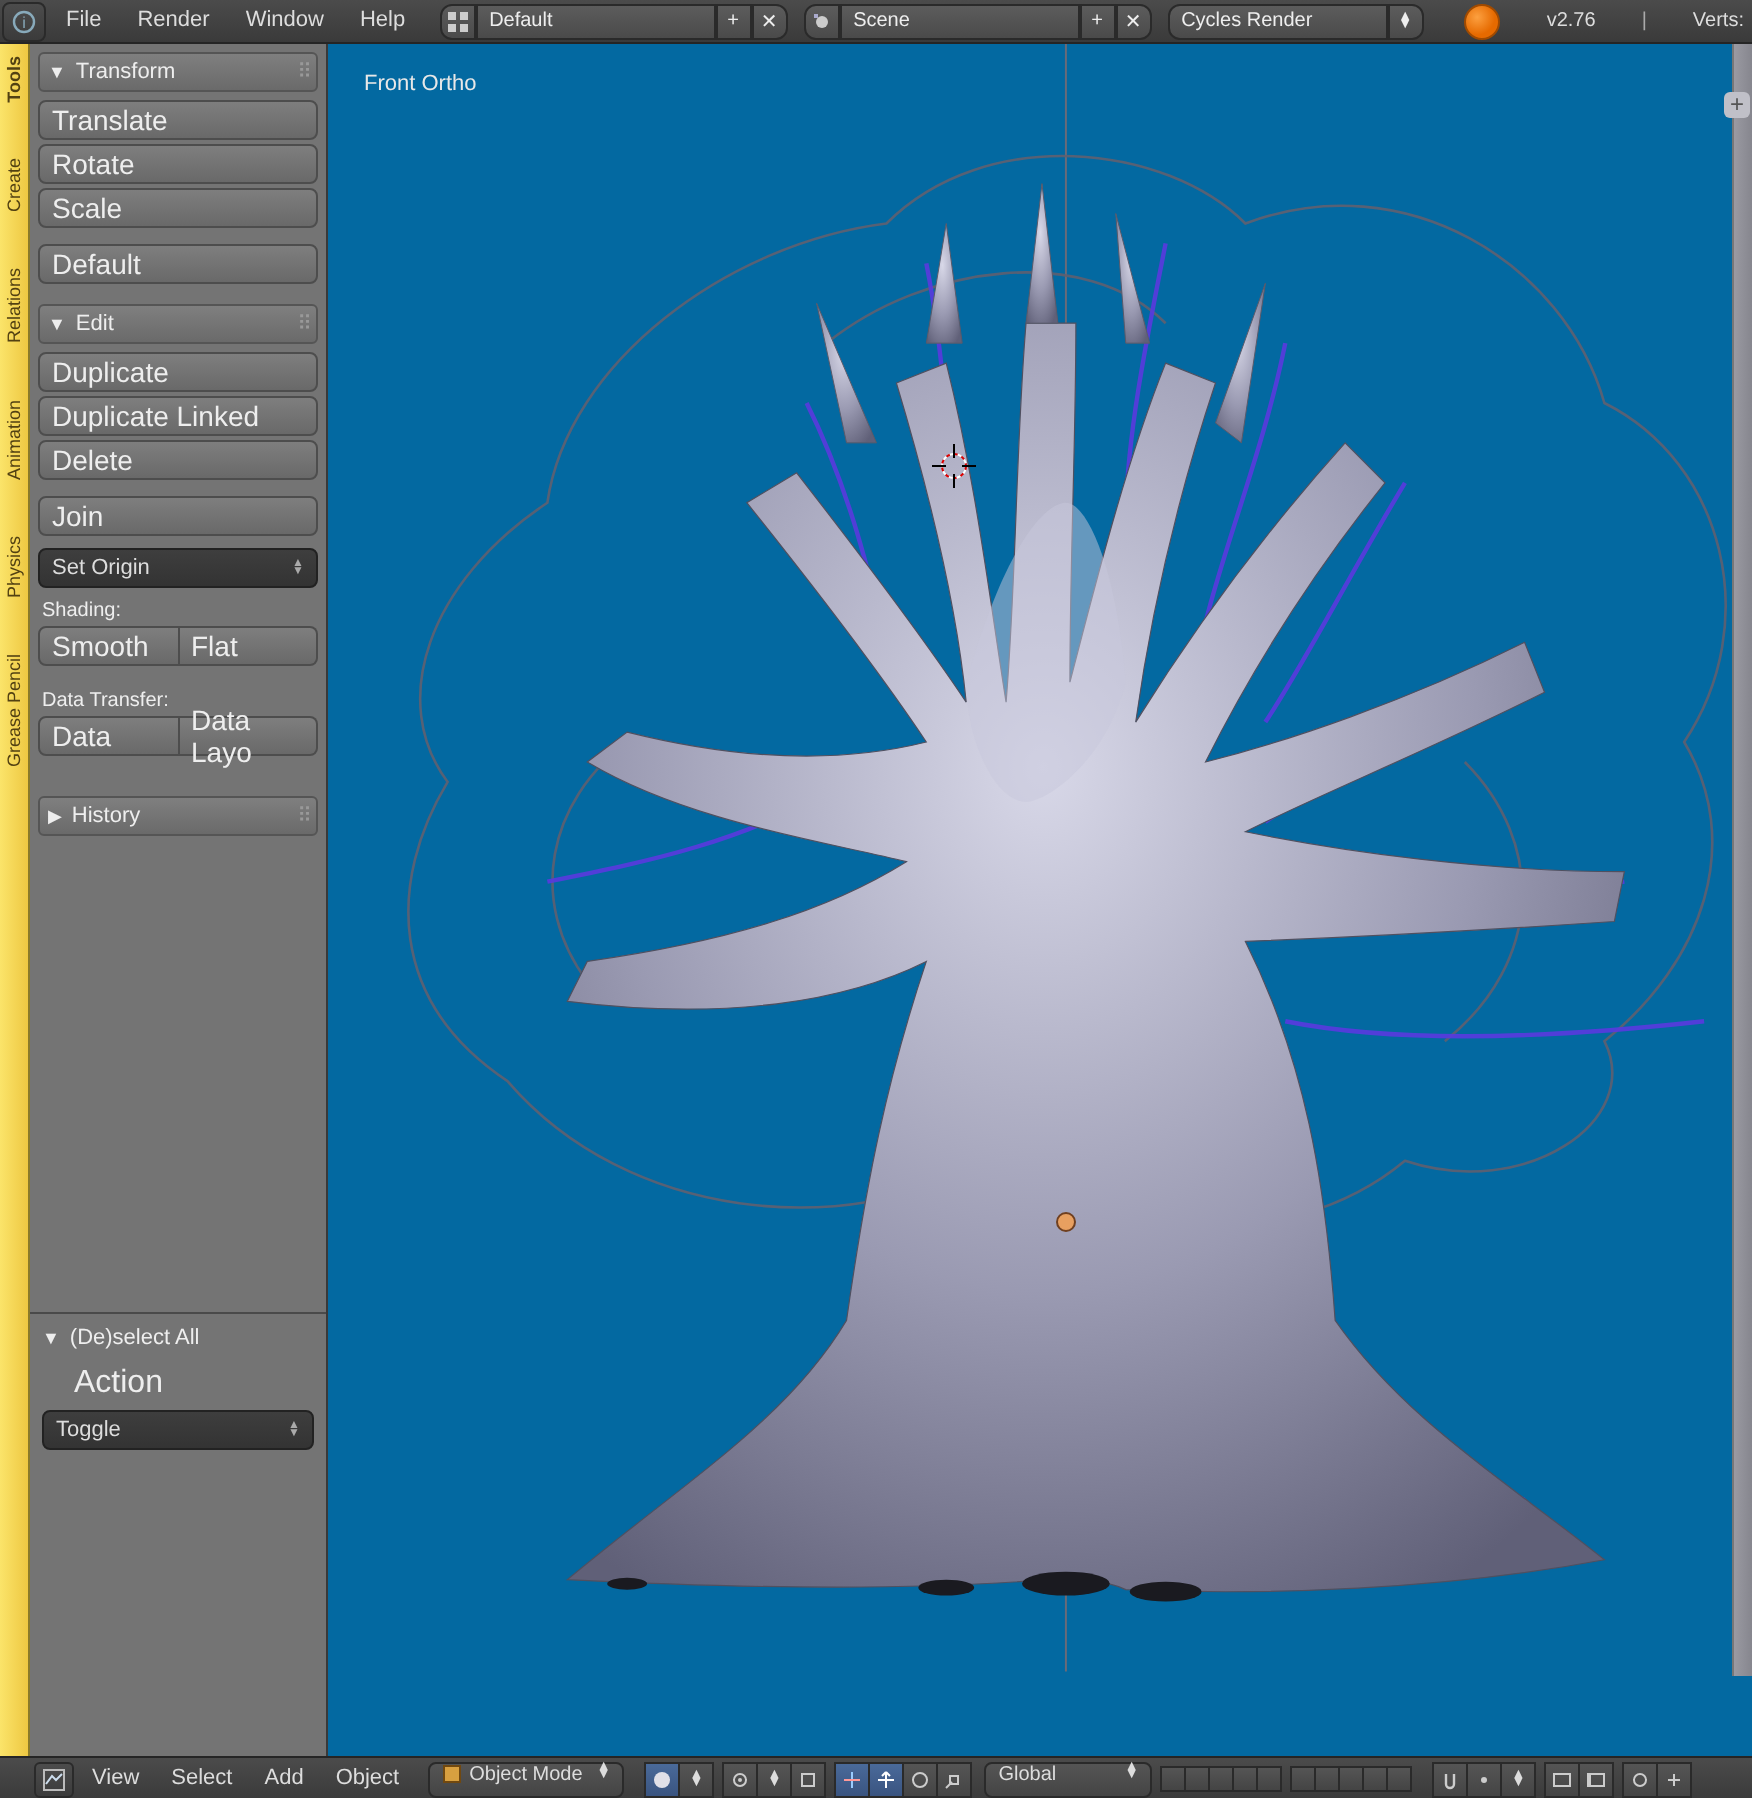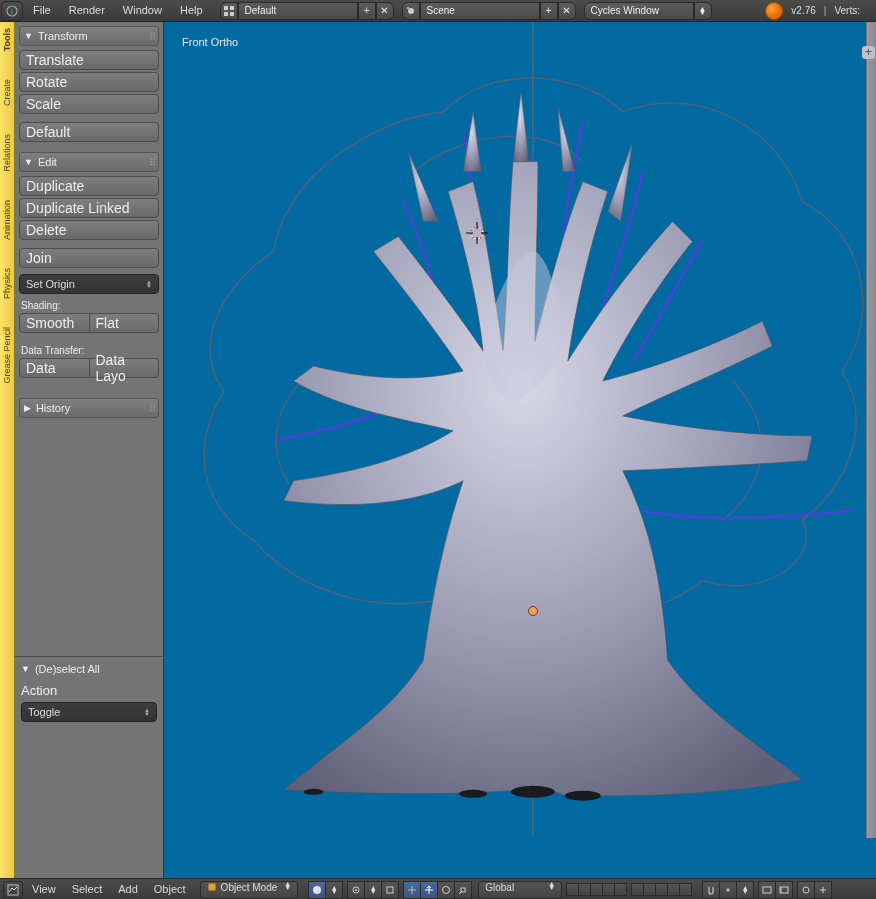--- a/index.html
+++ b/index.html
@@ -6,21 +6,21 @@
   .topbar{height:21px;background:linear-gradient(#4b4b4b,#3a3a3a);border-bottom:1px solid #252525;display:flex;align-items:center;color:#ddd}
   .topbar .iconbtn{width:20px;height:18px;margin:0 1px;display:flex;align-items:center;justify-content:center;background:linear-gradient(#4c4c4c,#3b3b3b);border:1px solid #2a2a2a;border-radius:4px;cursor:pointer}
   .topbar .menuitem{padding:0 9px;cursor:pointer;line-height:21px}
   .topbar .sep{width:8px}
   .pillgroup{display:flex;align-items:center;height:18px}
   .pill{height:18px;background:linear-gradient(#5c5c5c,#4a4a4a);border:1px solid #2a2a2a;font-size:10px;color:#eee;display:flex;align-items:center;padding:0 6px;box-sizing:border-box}
   .pill.first{border-top-left-radius:6px;border-bottom-left-radius:6px}
   .pill.last{border-top-right-radius:6px;border-bottom-right-radius:6px}
   .pill.w{width:120px}
   .pill.smbtn{width:18px;justify-content:center;padding:0;cursor:pointer}
-  .topright{margin-left:auto;display:flex;align-items:center;padding-right:16px;gap:8px}
+  .topright{margin-left:auto;display:flex;align-items:center;padding-right:4px;gap:23px}
   .blenderlogo{width:16px;height:16px;border-radius:50%;background:radial-gradient(circle at 35% 35%,#fca040,#e66a00 60%);border:1px solid #a04a00}
   .statstext{color:#ddd;font-size:10px}
 
   .mainarea{display:flex;height:856px}
   .leftstrip{width:14px;background:linear-gradient(90deg,#fbe46a,#eec842);border-right:1px solid #8a7a2a;display:flex;flex-direction:column;align-items:center;padding-top:6px;gap:28px}
   .vtab{writing-mode:vertical-rl;transform:rotate(180deg);font-size:9px;color:#524112;cursor:pointer;white-space:nowrap}
 
   .toolshelf{width:148px;background:#747474;border-right:1px solid #393939;display:flex;flex-direction:column}
   .toolshelf .upper{flex:1;overflow:auto;padding:4px 4px 0 4px}
   .toolshelf .lower{border-top:1px solid #4a4a4a;padding:6px;background:#747474;height:222px;box-sizing:border-box}
@@ -41,21 +41,21 @@
   .vp-3d .sketch{position:absolute;inset:0}
   .vp-label{position:absolute;left:18px;top:14px;color:#e8e8e8;font-size:11px}
   .cursor3d{position:absolute;left:302px;top:200px;width:22px;height:22px}
   .origdot{position:absolute;left:364px;top:584px;width:8px;height:8px;border-radius:50%;background:#e8a060;border:1px solid #704020}
   .infobar{position:absolute;left:0;right:0;bottom:0;height:40px;background:#393939;border-top:1px solid #222}
   .axiswidget{position:absolute;left:18px;bottom:4px}
   .objname{position:absolute;left:62px;bottom:4px;color:#ddd;font-size:10px}
   .rightedge{position:absolute;right:0;top:0;width:9px;bottom:40px;background:linear-gradient(90deg,#9a9aa2,#86868e);border-left:1px solid #777}
   .plusbtn{position:absolute;right:1px;top:24px;width:13px;height:13px;border-radius:3px;background:#c0c0c8;color:#555;font-size:12px;line-height:12px;text-align:center;cursor:pointer}
 
-  .bottombar{height:21px;background:linear-gradient(#4b4b4b,#3a3a3a);border-top:1px solid #252525;display:flex;align-items:center;color:#ddd;padding:0 2px}
+  .bottombar{height:21px;background:linear-gradient(#4b4b4b,#3a3a3a);border-top:1px solid #252525;display:flex;align-items:center;color:#ddd;padding:0 16px}
   .bottombar .sp{width:6px}
   .bottombar .iconbtn{width:18px;height:16px;margin:0 1px;display:flex;align-items:center;justify-content:center;background:linear-gradient(#4c4c4c,#3b3b3b);border:1px solid #2a2a2a;border-radius:3px;cursor:pointer}
   .bottombar .txtbtn{padding:0 8px;cursor:pointer;line-height:21px;font-size:11px}
   .bottombar .mode{height:16px;background:linear-gradient(#555,#444);border:1px solid #2a2a2a;border-radius:4px;display:flex;align-items:flex-start;padding:0 6px;font-size:10px;cursor:pointer;gap:4px}
   .iconcluster{display:flex;gap:0;margin-left:4px}
   .iconcluster .ic{width:16px;height:16px;border:1px solid #2a2a2a;background:linear-gradient(#555,#444);border-right:none;display:flex;align-items:center;justify-content:center;cursor:pointer}
   .iconcluster .ic:last-child{border-right:1px solid #2a2a2a}
   .iconcluster .ic.on{background:linear-gradient(#4a6a9a,#3a5480)}
   svg{display:block}
 </style>
@@ -94,21 +94,21 @@
           <circle cx="5" cy="5" r="3" fill="#ccc"></circle>
           <rect x="1" y="1" width="2" height="2" fill="#aac"></rect>
         </svg>
       </div>
     <div class="pill w">Scene</div>
     <div class="pill smbtn">+</div>
     <div class="pill last smbtn">✕</div>
   </div>
   <div class="sep"></div>
   <div class="pillgroup">
-    <div class="pill first" style="width:110px">Cycles Window</div>
+    <div class="pill first" style="width:110px">Cycles Render</div>
     <div class="pill last smbtn">
         <span style="font-size:7px;line-height:4px">▲<br>▼</span>
       </div>
   </div>
   <div class="topright">
     <div class="blenderlogo"></div>
     <span class="statstext">v2.76</span>
     <span class="statstext" style="color:#aaa">|</span>
     <span class="statstext">Verts:</span>
   </div>
@@ -173,21 +173,21 @@
           <span>History</span>
           <span class="grip">⠿</span>
         </div>
     </div>
 
     <div class="lower">
       <div style="display:flex;align-items:center;color:#eee;font-size:11px;margin-bottom:8px">
           <span style="margin-right:5px;font-size:9px">▼</span>
           <span>(De)select All</span>
         </div>
-      <div style="color:#eee;font-size:13px;margin:0 0 4px 0">Action</div>
+      <div style="color:#eee;font-size:16px;margin:0 0 4px 16px">Action</div>
       <div class="dropdown">
           <span>Toggle</span>
           <span class="caret">▲<br>▼</span>
         </div>
     </div>
   </div>
 
   <div class="viewport">
     <div class="vp-3d">
 

